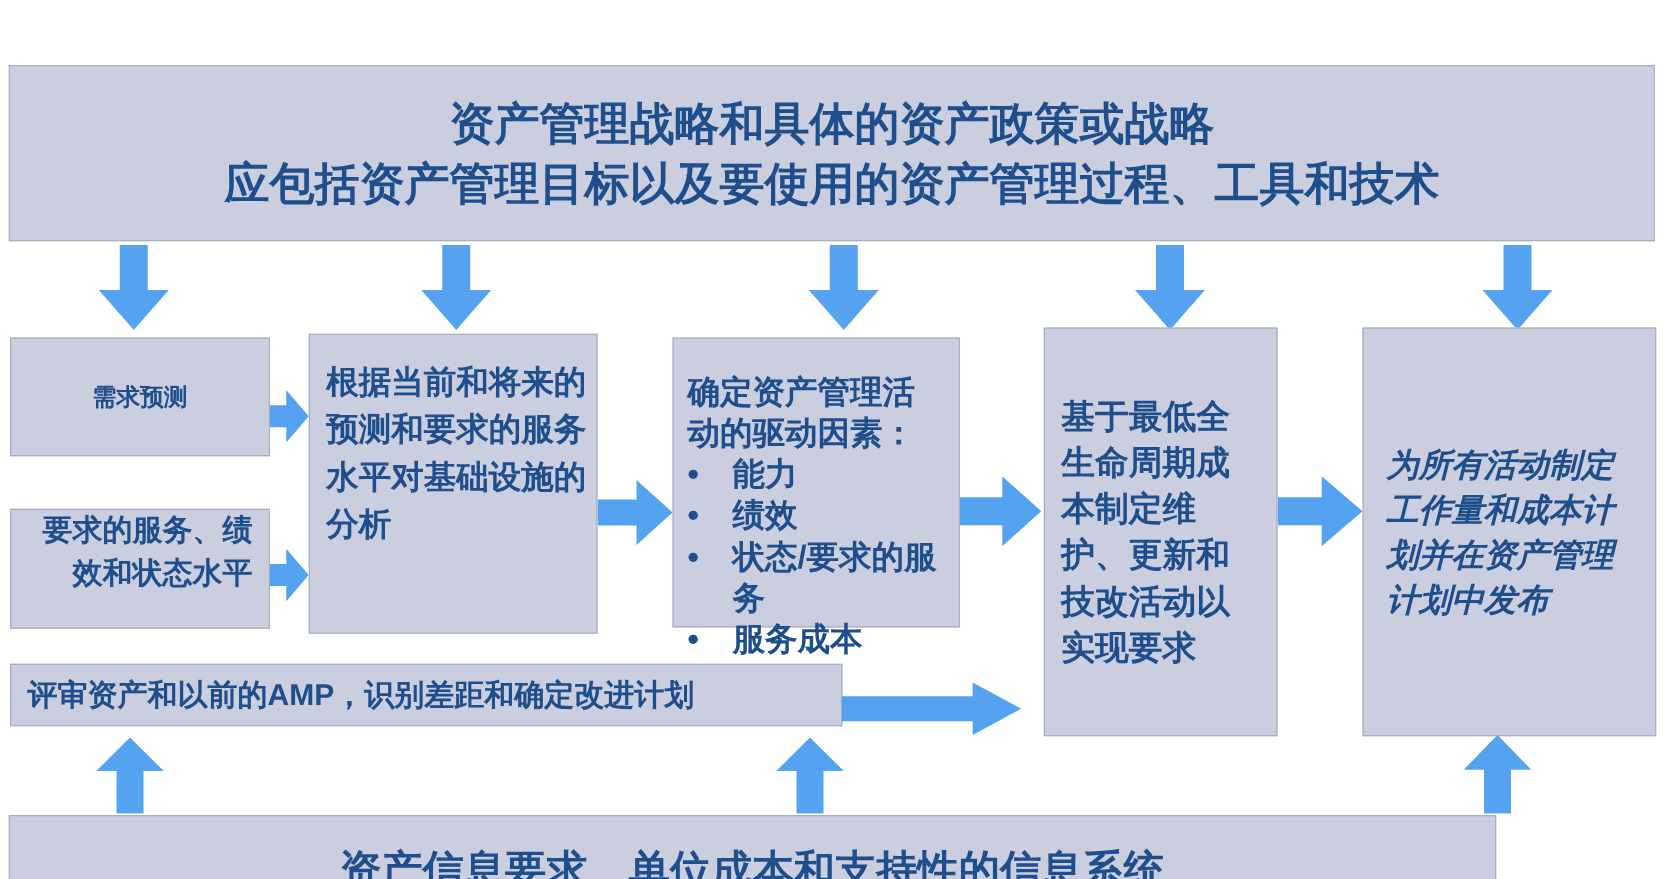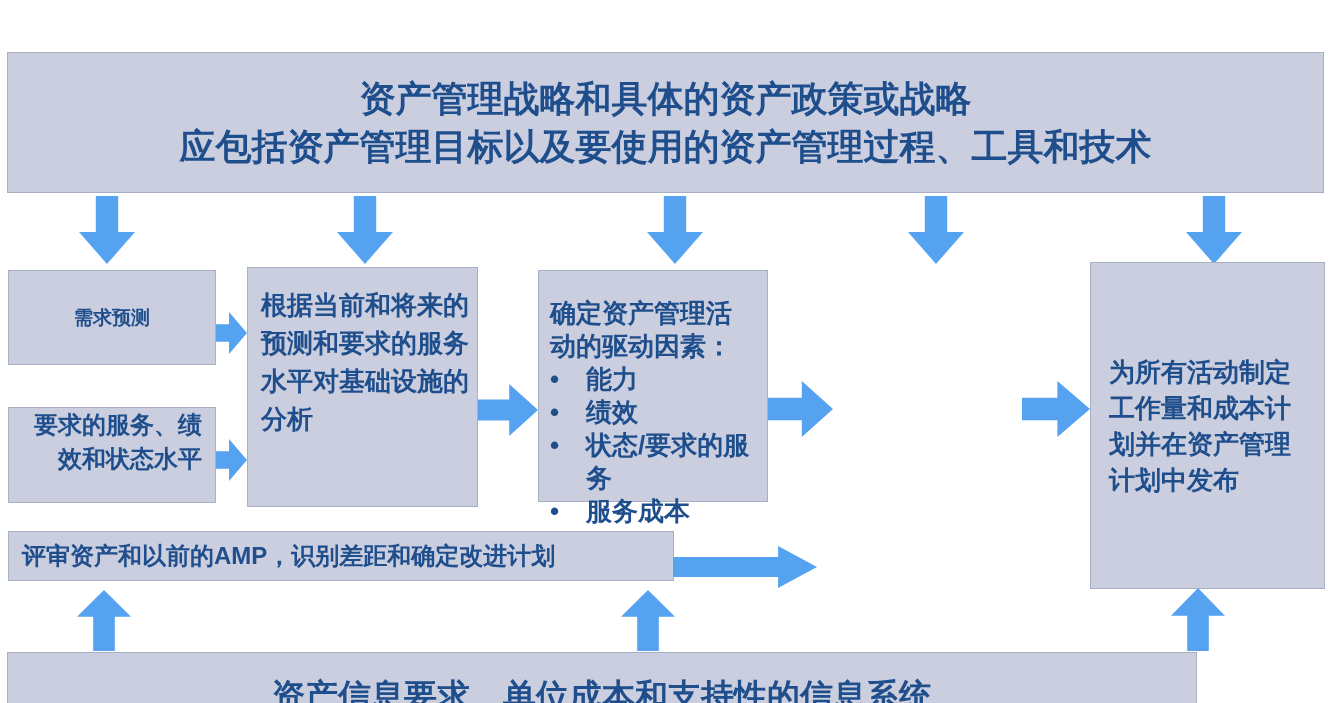--- a/index.html
+++ b/index.html
@@ -50,21 +50,21 @@
     font-size:26px;line-height:38px;padding:18px 8px 0 13px;}
   .box-drivers{left:538px;top:225px;width:230px;height:232px;
     font-size:26px;line-height:33px;padding:26px 10px 0 11px;}
   .drv-item{display:flex;}
   .drv-bullet{width:36px;flex:0 0 36px;}
   .box-lifecycle{left:835px;top:217px;width:187px;height:327px;
     display:flex;align-items:center;
     font-size:27px;line-height:37px;padding:0 11px 0 13px;}
   .box-plan{left:1090px;top:217px;width:235px;height:327px;
     display:flex;align-items:center;
-    font-size:26px;line-height:36px;padding:0 20px 0 18px;}
+    font-size:26px;line-height:36px;padding:0 20px 0 18px;font-style:italic;}
   .box-review{left:8px;top:486px;width:666px;height:50px;
     display:flex;align-items:center;
     font-size:24px;padding:0 8px 0 13px;}
 </style>
 </head>
 <body>
 
 <div class="canvas">
 
   <div class="banner banner-top">
@@ -109,20 +109,23 @@
       <span>状态/要求的服务</span>
     </div>
     <div class="drv-item">
       <span class="drv-bullet">•</span>
       <span>服务成本</span>
     </div>
   </div>
 
   <div class="arrow arrow-right-md" style="left:768px;top:336px;width:65px;height:56px"></div>
 
+  <div class="box box-lifecycle">
+    <span>基于最低全生命周期成本制定维护、更新和技改活动以实现要求</span>
+  </div>
 
   <div class="arrow arrow-right-md" style="left:1022px;top:336px;width:68px;height:56px"></div>
 
   <div class="box box-plan">
     <span>为所有活动制定工作量和成本计划并在资产管理计划中发布</span>
   </div>
 
   <div class="box box-review">
     <span>评审资产和以前的AMP，识别差距和确定改进计划</span>
   </div>

